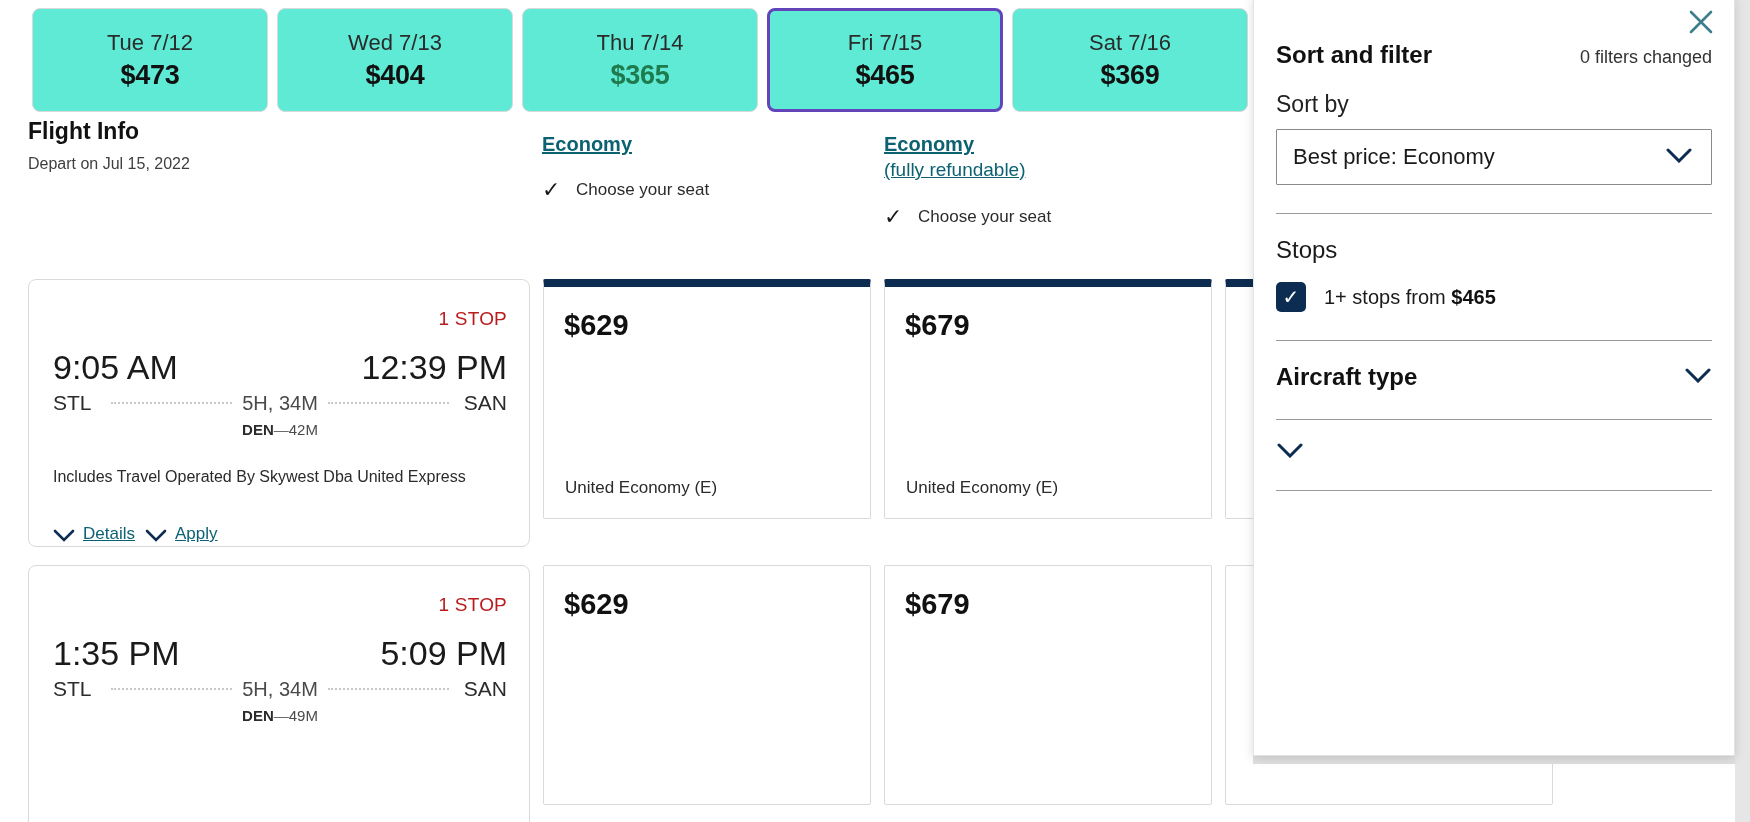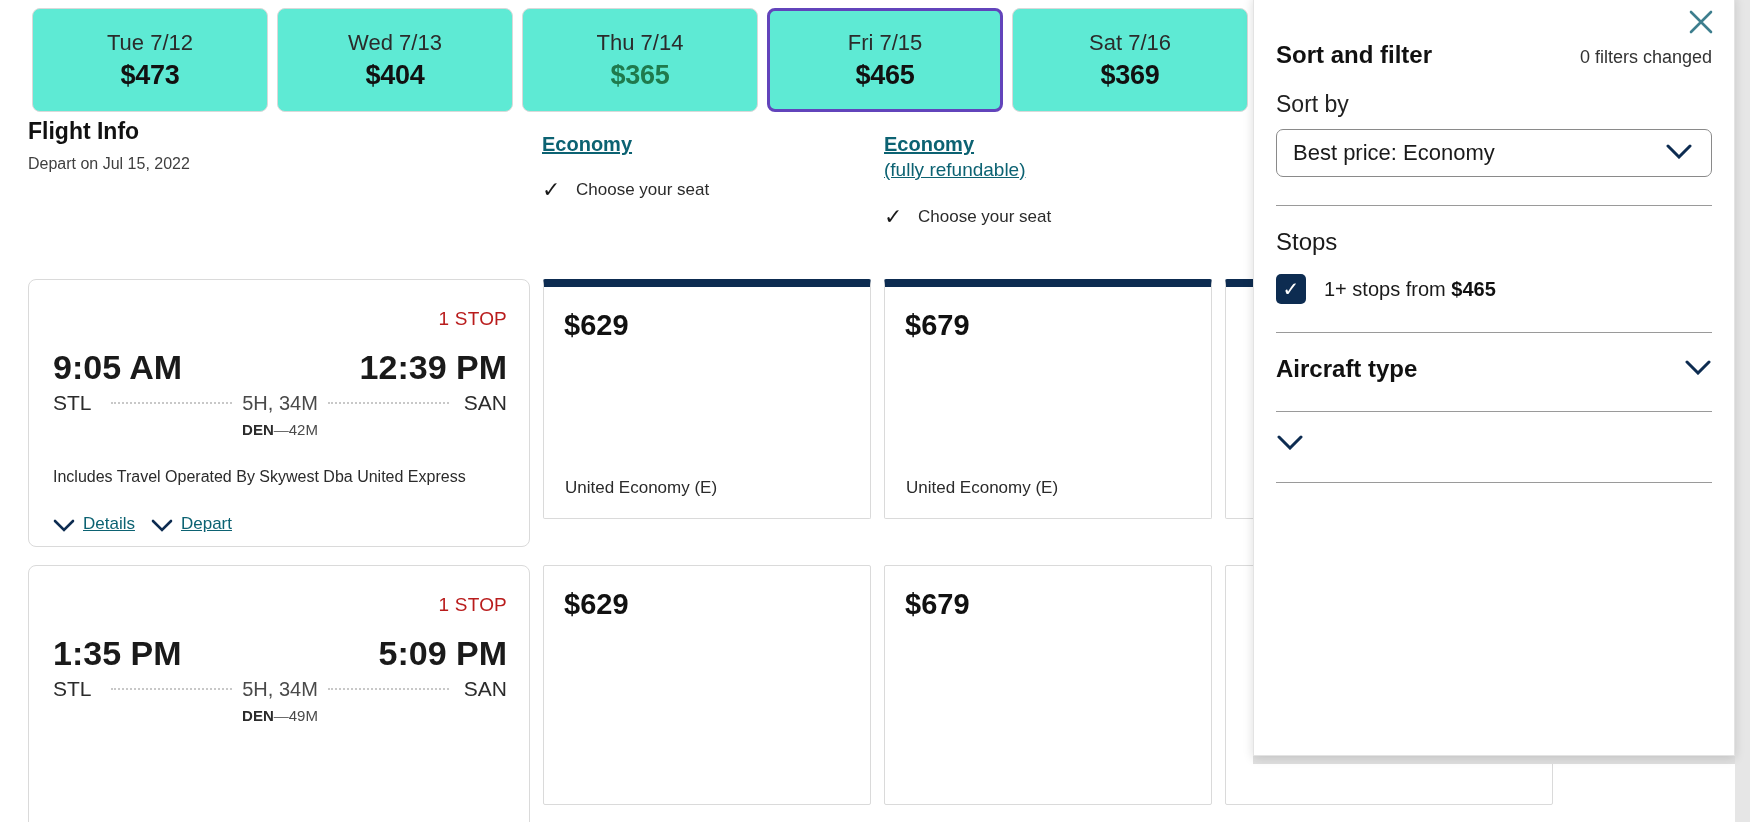--- a/index.html
+++ b/index.html
@@ -72,41 +72,41 @@
     padding: 26px 22px 0 24px;
   }
   .stops-label {
     position: absolute; right: 22px; top: 28px;
     font-size: 19px; color: #b91c1c; letter-spacing: .2px;
   }
   .times {
     display: flex; justify-content: space-between; align-items: baseline;
     margin-top: 42px;
   }
-  .time { font-size: 34px; font-weight: 700; color: #1a1a1a; }
+  .time { font-size: 34px; font-weight: 400; color: #1a1a1a; }
   .route {
     display: flex; align-items: center; justify-content: space-between;
     margin-top: 4px;
   }
   .apt { font-size: 21px; color: #2b2b2b; min-width: 48px; }
   .apt.right { text-align: right; }
   .dashline {
     flex: 1; height: 1px; margin: 0 10px;
     border-top: 2px dotted #c8c8c8;
   }
   .dur { font-size: 20px; color: #4a4a4a; white-space: nowrap; }
   .layover {
     text-align: center; font-size: 15px; color: #4a4a4a; margin-top: 6px;
   }
   .layover b { color: #2b2b2b; font-weight: 700; }
   .layover .dash { color: #6b6b6b; }
   .operated {
     margin-top: 30px; font-size: 16px; color: #2b2b2b;
   }
-  .links { display: flex; gap: 16px; margin-top: 28px; align-items: center; }
+  .links { display: flex; gap: 10px; margin-top: 38px; align-items: center; }
   .link-item { display: flex; align-items: center; gap: 8px; cursor: pointer; }
   .chev { display:inline-block; width: 22px; height: 13px; }
   .link-item .lbl {
     font-size: 17px; color: #0c6272; text-decoration: underline;
   }
 
   .price-card {
     width: 328px; height: 240px;
     border: 1px solid #dadada; border-radius: 2px;
     background: #fff; position: relative;
@@ -142,22 +142,22 @@
   }
   .panel-head {
     display: flex; align-items: baseline; justify-content: space-between;
     padding-top: 44px;
   }
   .panel-title { font-size: 24px; font-weight: 700; color: #111; }
   .filters-changed { font-size: 18px; color: #333; }
 
   .sort-label { font-size: 23px; color: #222; margin-top: 22px; font-weight: 400; }
   .select-box {
-    margin-top: 11px; height: 48px; width: 100%;
-    border: 1px solid #8a8a8a; border-radius: 7px;
+    margin-top: 11px; height: 56px; width: 100%;
+    border: 1px solid #8a8a8a; border-radius: 1px;
     display: flex; align-items: center; justify-content: space-between;
     padding: 0 18px 0 16px; cursor: pointer; background: #fff;
   }
   .select-val { font-size: 22px; color: #1a1a1a; }
   .divider { height: 1px; background: #9a9a9a; margin: 28px 0 0 0; }
 
   .section-title { font-size: 24px; color: #1a1a1a; margin-top: 22px; }
   .collapsible {
     display: flex; align-items: center; justify-content: space-between;
     cursor: pointer; margin-top: 22px;
@@ -268,21 +268,21 @@
                 </svg>
             </span>
             <span class="lbl">Details</span>
           </span>
           <span class="link-item">
             <span class="chev">
               <svg width="22" height="13" viewBox="0 0 22 13">
                   <path d="M2 2 L11 11 L20 2" stroke="#0d2c51" stroke-width="2.6" fill="none" stroke-linecap="round"></path>
                 </svg>
             </span>
-            <span class="lbl">Depart</span>
+            <span class="lbl">Apply</span>
           </span>
         </div>
       </div>
 
       <div class="price-card accent">
         <div class="price-val">$629</div>
         <div class="cabin-name">United Economy (E)</div>
       </div>
 
       <div class="price-card accent">

